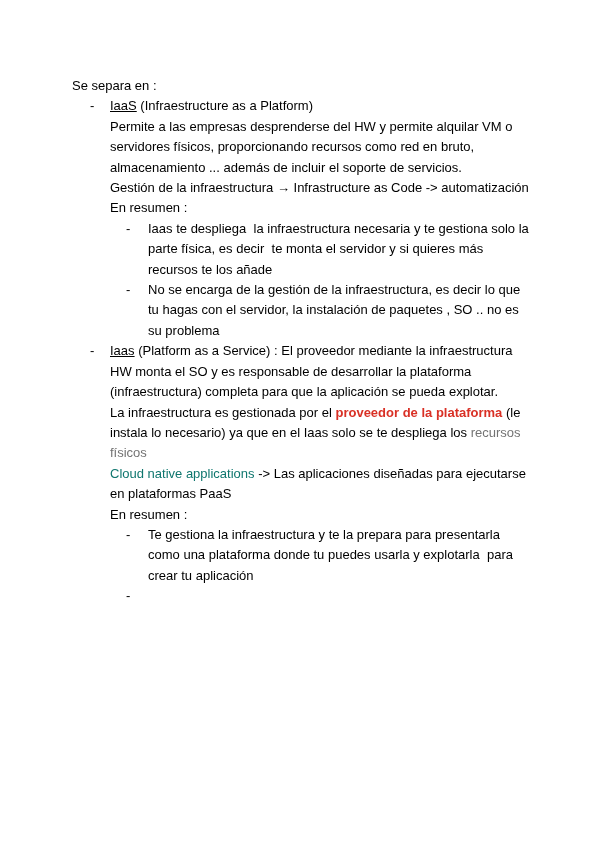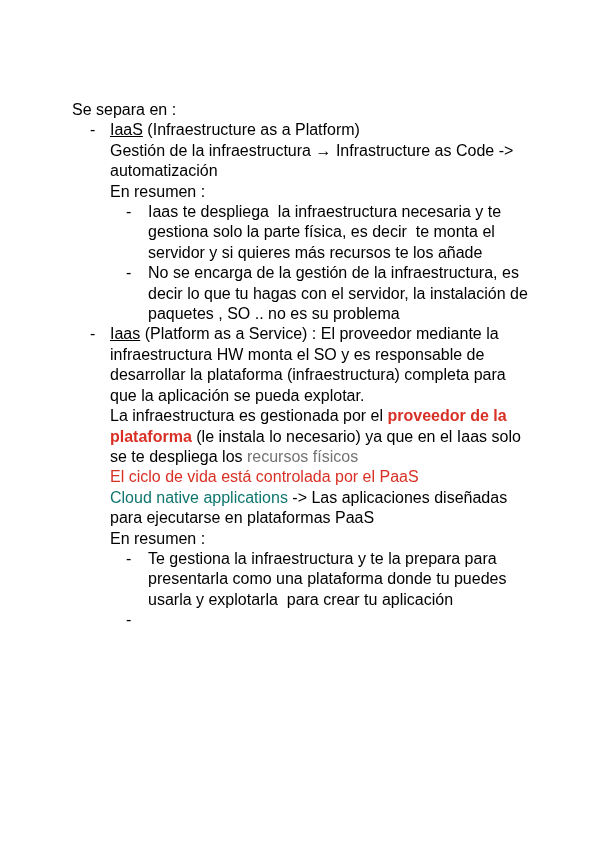--- a/index.html
+++ b/index.html
@@ -15,23 +15,23 @@
   .page {
     position: relative;
     width: 600px;
     height: 848px;
     background: #ffffff;
     overflow: hidden;
   }
   .content {
     position: absolute;
     left: 72px;
-    top: 100px;
+    top: 76px;
     width: 458px;
-    font-size: 16px;
+    font-size: 13px;
     line-height: 20.4px;
     color: #000000;
   }
   .block {
     position: relative;
     white-space: pre-wrap;
   }
   .indent-0 { padding-left: 0; }
   .indent-1 { padding-left: 38px; }
   .indent-2 { padding-left: 76px; }
@@ -43,25 +43,25 @@
   .indent-2 > .bullet { left: 54px; }
   .u { text-decoration: underline; }
 </style>
 </head>
 <body>
 
 <div class="page">
   <div class="content" id="doc-content" style="color: rgb(0, 0, 0);">
       <div class="block indent-0"><span>Se separa en :</span></div>
       <div class="block indent-1"><span class="bullet">-</span><span class="u">IaaS</span><span> (Infraestructure as a Platform)</span></div>
+      <div class="block indent-1"><span>Permite a las empresas desprenderse del HW y permite alquilar VM o servidores físicos, proporcionando recursos como red en bruto, almacenamiento ... además de incluir el soporte de servicios.</span></div>
       <div class="block indent-1"><span>Gestión de la infraestructura → Infrastructure as Code -&gt; automatización</span></div>
       <div class="block indent-1"><span>En resumen :</span></div>
       <div class="block indent-2"><span class="bullet">-</span><span>Iaas te despliega  la infraestructura necesaria y te gestiona solo la parte física, es decir  te monta el servidor y si quieres más recursos te los añade</span></div>
       <div class="block indent-2"><span class="bullet">-</span><span>No se encarga de la gestión de la infraestructura, es decir lo que tu hagas con el servidor, la instalación de paquetes , SO .. no es su problema</span></div>
       <div class="block indent-1"><span class="bullet">-</span><span class="u">Iaas</span><span> (Platform as a Service) : El proveedor mediante la infraestructura HW monta el SO y es responsable de desarrollar la plataforma (infraestructura) completa para que la aplicación se pueda explotar.</span></div>
       <div class="block indent-1"><span>La infraestructura es gestionada por el </span><span style="color: rgb(217, 48, 37); font-weight: bold;">proveedor de la plataforma</span><span> (le instala lo necesario) ya que en el Iaas solo se te despliega los </span><span style="color: #737373;">recursos físicos</span></div>
-      <div class="block indent-1"><span style="color: rgb(217, 48, 37);">El ciclo de vida está controlada por el PaaS</span></div>
       <div class="block indent-1"><span style="color: #0f766e;">Cloud native applications</span><span> -&gt; Las aplicaciones diseñadas para ejecutarse en plataformas PaaS</span></div>
       <div class="block indent-1"><span>En resumen :</span></div>
       <div class="block indent-2"><span class="bullet">-</span><span>Te gestiona la infraestructura y te la prepara para presentarla como una plataforma donde tu puedes usarla y explotarla  para crear tu aplicación</span></div>
       <div class="block indent-2"><span class="bullet">-</span></div>
     </div>
 </div>
 
 </body></html>

